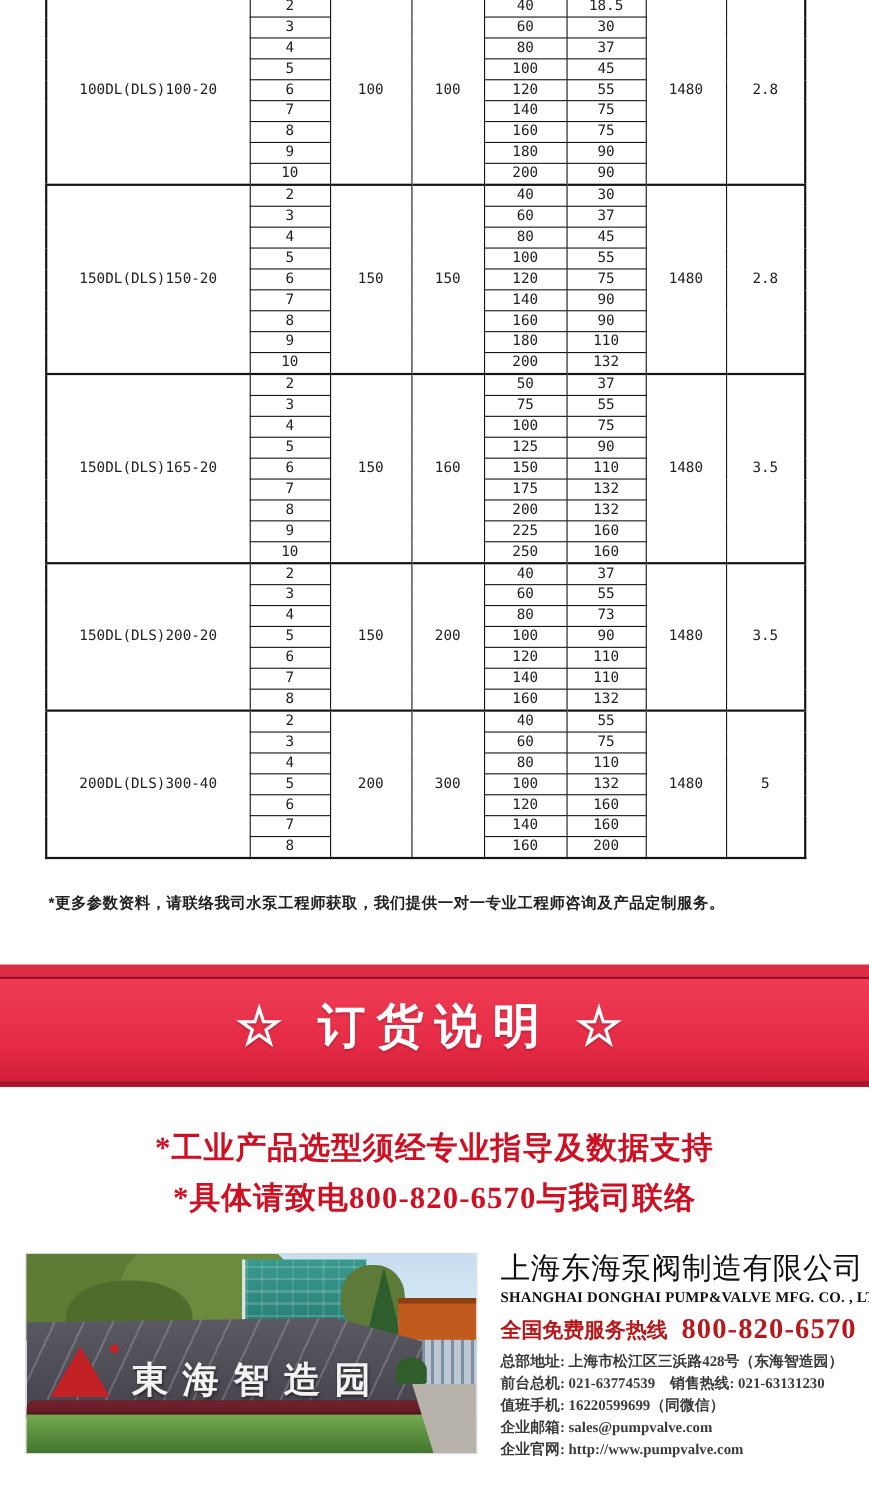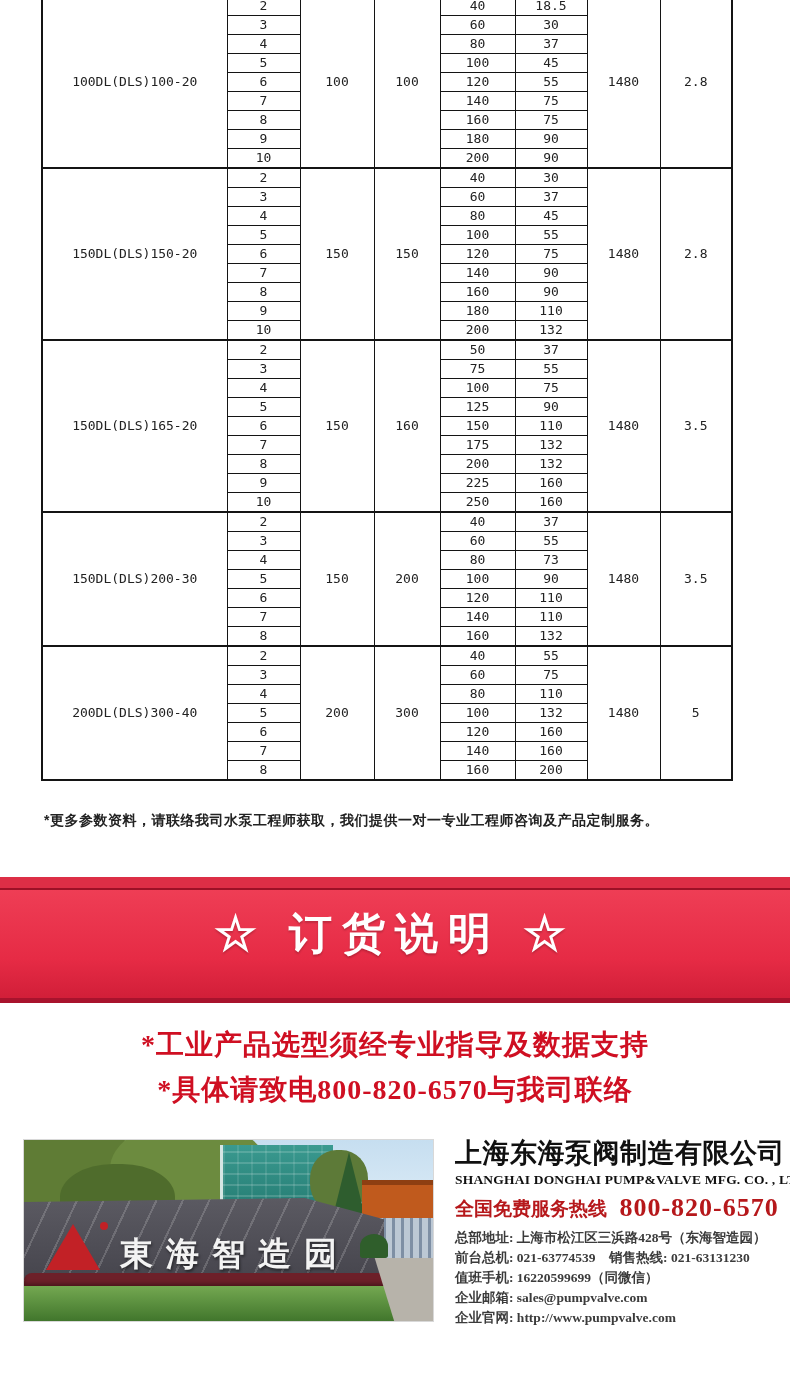--- a/index.html
+++ b/index.html
@@ -14,38 +14,38 @@
   table.spec td{border:1px solid #141414;height:18px;line-height:18px;
                 text-align:center;vertical-align:middle;padding:0;overflow:hidden;}
   table.spec tr.sec-start td{border-top:2px solid #141414;}
   table.spec tr:first-child td{border-top:none;}
 
   
   .note{position:absolute;left:44px;top:812px;font-size:14px;color:#222;
         letter-spacing:0.5px;font-weight:bold;}
 
   
-  .banner{position:absolute;left:0;top:877px;width:790px;height:126px;
+  .banner{position:absolute;left:0;top:877px;width:790px;height:111px;
           background:linear-gradient(180deg,#f04158 0,#e62b45 65%,#cf1d37 100%);}
   .banner::before{content:"";position:absolute;top:0;left:0;right:0;height:11px;
           background:#dd2e46;border-bottom:2px solid #9c1026;}
   .banner::after{content:"";position:absolute;bottom:0;left:0;right:0;height:5px;
           background:#a8132d;}
   .banner-title{position:absolute;left:0;right:0;top:24px;text-align:center;
           font-weight:bold;font-size:43px;line-height:64px;color:#ffffff;
           letter-spacing:10px;text-shadow:0 2px 2px rgba(0,0,0,0.18);}
 
   
   .notice{position:absolute;left:0;top:1022px;width:790px;text-align:center;
           color:#cf0f22;font-family:"Liberation Serif",serif;font-weight:bold;}
   .notice .line{font-size:28px;line-height:45px;letter-spacing:1px;}
 
   
   .company{position:absolute;left:455px;top:1136px;width:332px;}
-  .c-name{font-size:27px;font-weight:bold;color:#101010;line-height:34px;
+  .c-name{font-size:27px;font-weight:normal;color:#101010;line-height:34px;
           letter-spacing:0.5px;white-space:nowrap;}
   .c-en{font-family:"Liberation Serif",serif;font-weight:bold;font-size:13.5px;
         color:#101010;margin-top:2px;letter-spacing:0.2px;white-space:nowrap;}
   .c-hotline{margin-top:5px;color:#b6181b;white-space:nowrap;}
   .c-hotline-label{font-size:19px;font-weight:bold;vertical-align:1px;font-family:Liberation Mono, monospace;}
   .c-hotline-num{font-family:"Liberation Serif",serif;font-weight:bold;
           font-size:26px;letter-spacing:1px;margin-left:8px;}
   .c-details{margin-top:5px;}
   .c-details .d-line{font-family:"Liberation Serif",serif;font-weight:bold;
           font-size:13.5px;line-height:20px;color:#3b3b3b;white-space:nowrap;}
@@ -255,21 +255,21 @@
             <td>9</td>
             <td>225</td>
             <td>160</td>
           </tr>
           <tr>
             <td>10</td>
             <td>250</td>
             <td>160</td>
           </tr>
           <tr class="sec-start">
-            <td rowspan="7">150DL(DLS)200-30</td>
+            <td rowspan="7">150DL(DLS)200-20</td>
             <td>2</td>
             <td rowspan="7">150</td>
             <td rowspan="7">200</td>
             <td>40</td>
             <td>37</td>
             <td rowspan="7">1480</td>
             <td rowspan="7">3.5</td>
           </tr>
           <tr>
             <td>3</td>

